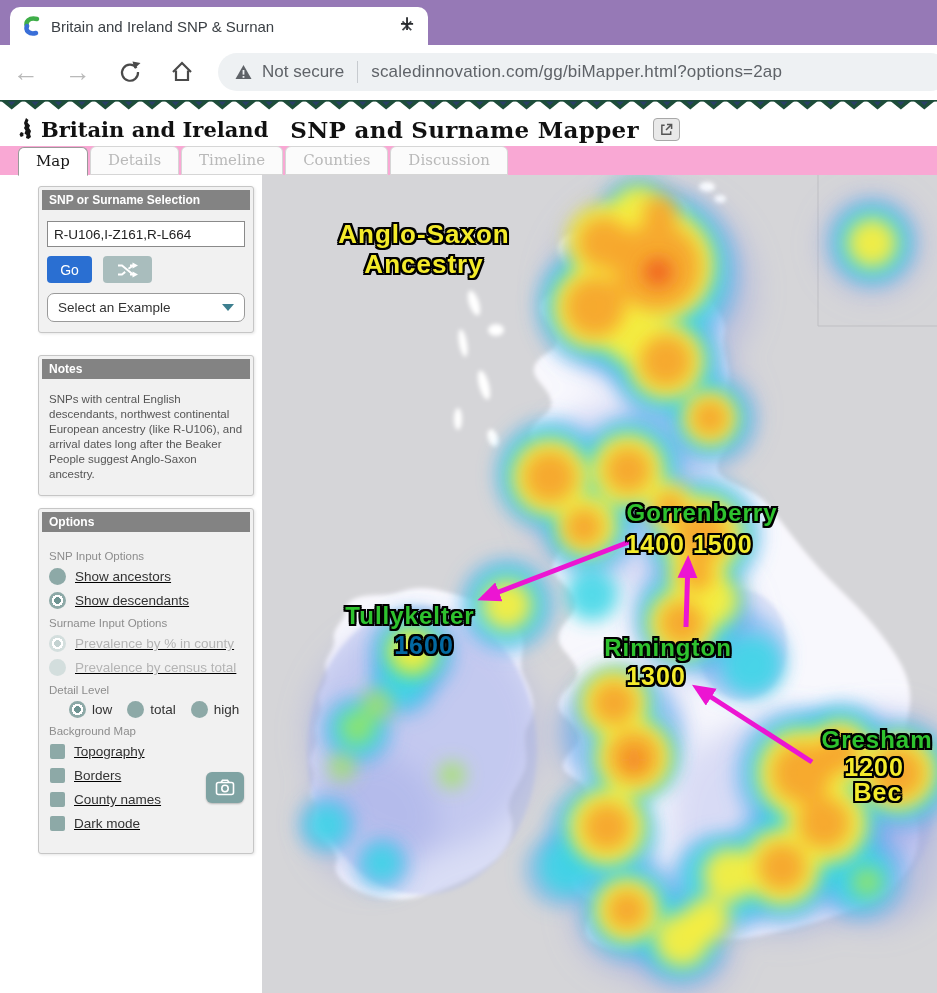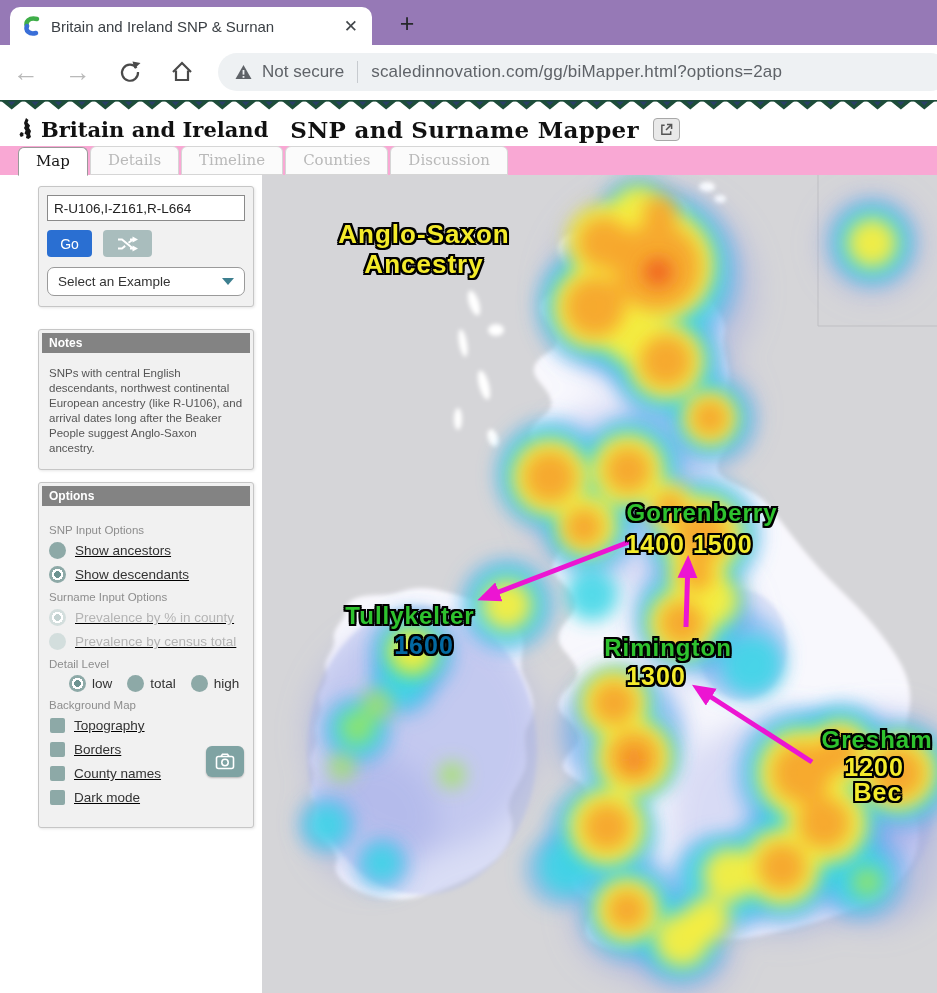--- a/index.html
+++ b/index.html
@@ -1,20 +1,20 @@
 <!DOCTYPE html>
 <html><head>
 <meta charset="utf-8">
 <style>
   html,body{margin:0;padding:0;}
   body{width:937px;height:993px;overflow:hidden;background:#fff;
        font-family:"Liberation Sans", sans-serif;-webkit-font-smoothing:antialiased;}
   
   .tabstrip{height:45px;background:#9679b6;position:relative;}
-  .btab{position:absolute;left:10px;top:7px;width:362px;height:38px;background:#fff;
+  .btab{position:absolute;left:10px;top:7px;width:418px;height:38px;background:#fff;
         border-radius:10px 10px 0 0;display:flex;align-items:center;padding:0 10px;box-sizing:border-box;}
   .btab-title{flex:1;font-size:15px;color:#3a3f44;white-space:nowrap;overflow:hidden;margin-left:9px;}
   .btab-close{font-size:17px;color:#43474b;padding:0 4px;line-height:1;}
   .newtab{position:absolute;left:394px;top:9px;font-size:25px;color:#26282b;width:26px;text-align:center;}
   .toolbar{height:54px;background:#fff;display:flex;align-items:center;}
   .nav-glyph{font-size:26px;color:#b9b9b9;width:52px;text-align:center;line-height:1;}
   .nav-svg{width:52px;display:flex;justify-content:center;}
   .omnibox{flex:1;height:38px;background:#eef1f3;border-radius:19px;margin-left:10px;margin-right:-12px;
            display:flex;align-items:center;padding-left:16px;overflow:hidden;}
   .notsecure{font-size:17px;color:#5f6368;margin-left:9px;}
@@ -220,20 +220,21 @@
     <div class="ptab">Details</div>
     <div class="ptab">Timeline</div>
     <div class="ptab">Counties</div>
     <div class="ptab">Discussion</div>
   </div>
 
 <div class="content">
   <div class="sidebar">
 
     <div class="panel" style="margin-bottom:22px;">
+      <div class="panel-header">SNP or Surname Selection</div>
       <div class="p-body">
         <input class="sel-input" value="R-U106,I-Z161,R-L664" style="">
         <div class="btn-row">
           <div class="go-btn">Go</div>
           <div class="shuffle-btn">
             <svg width="22" height="16" viewBox="0 0 22 16">
               <g stroke="#fff" stroke-width="2" fill="none">
                   <path d="M1,3.5 h4 l11,9"></path>
                   <path d="M1,12.5 h4 l3.2,-2.6"></path>
                   <path d="M11.5,6.8 L16,3.5"></path>

